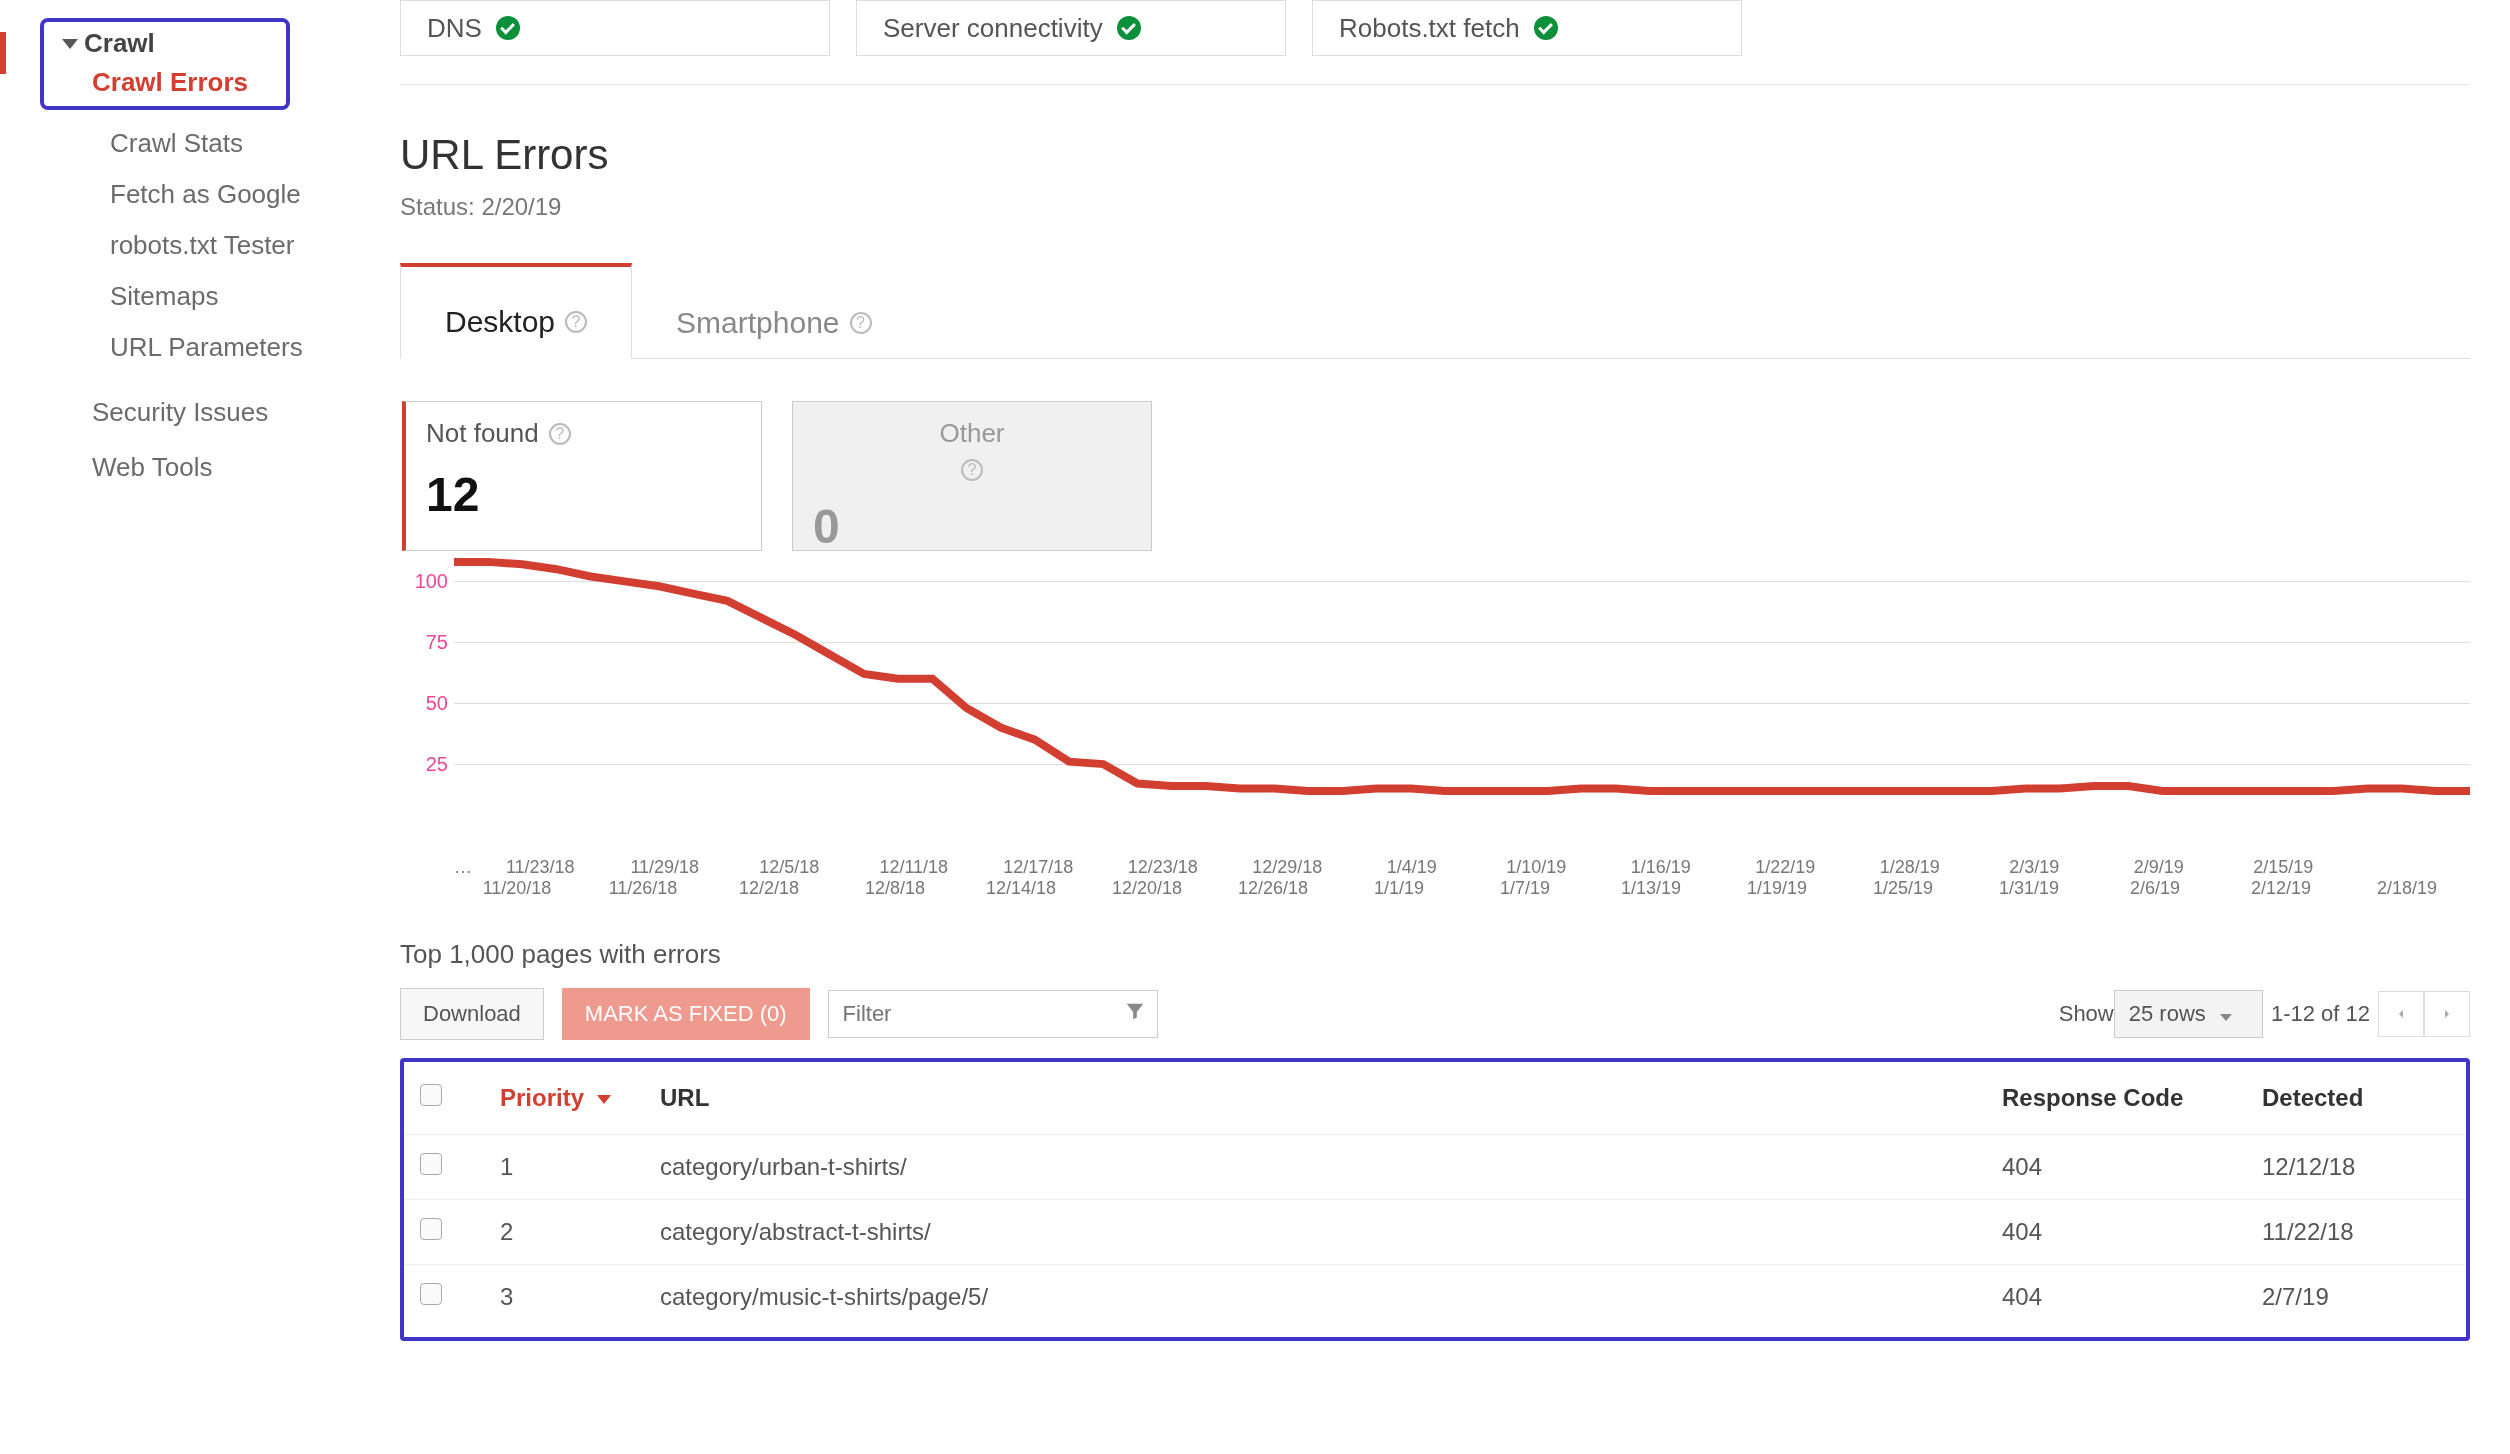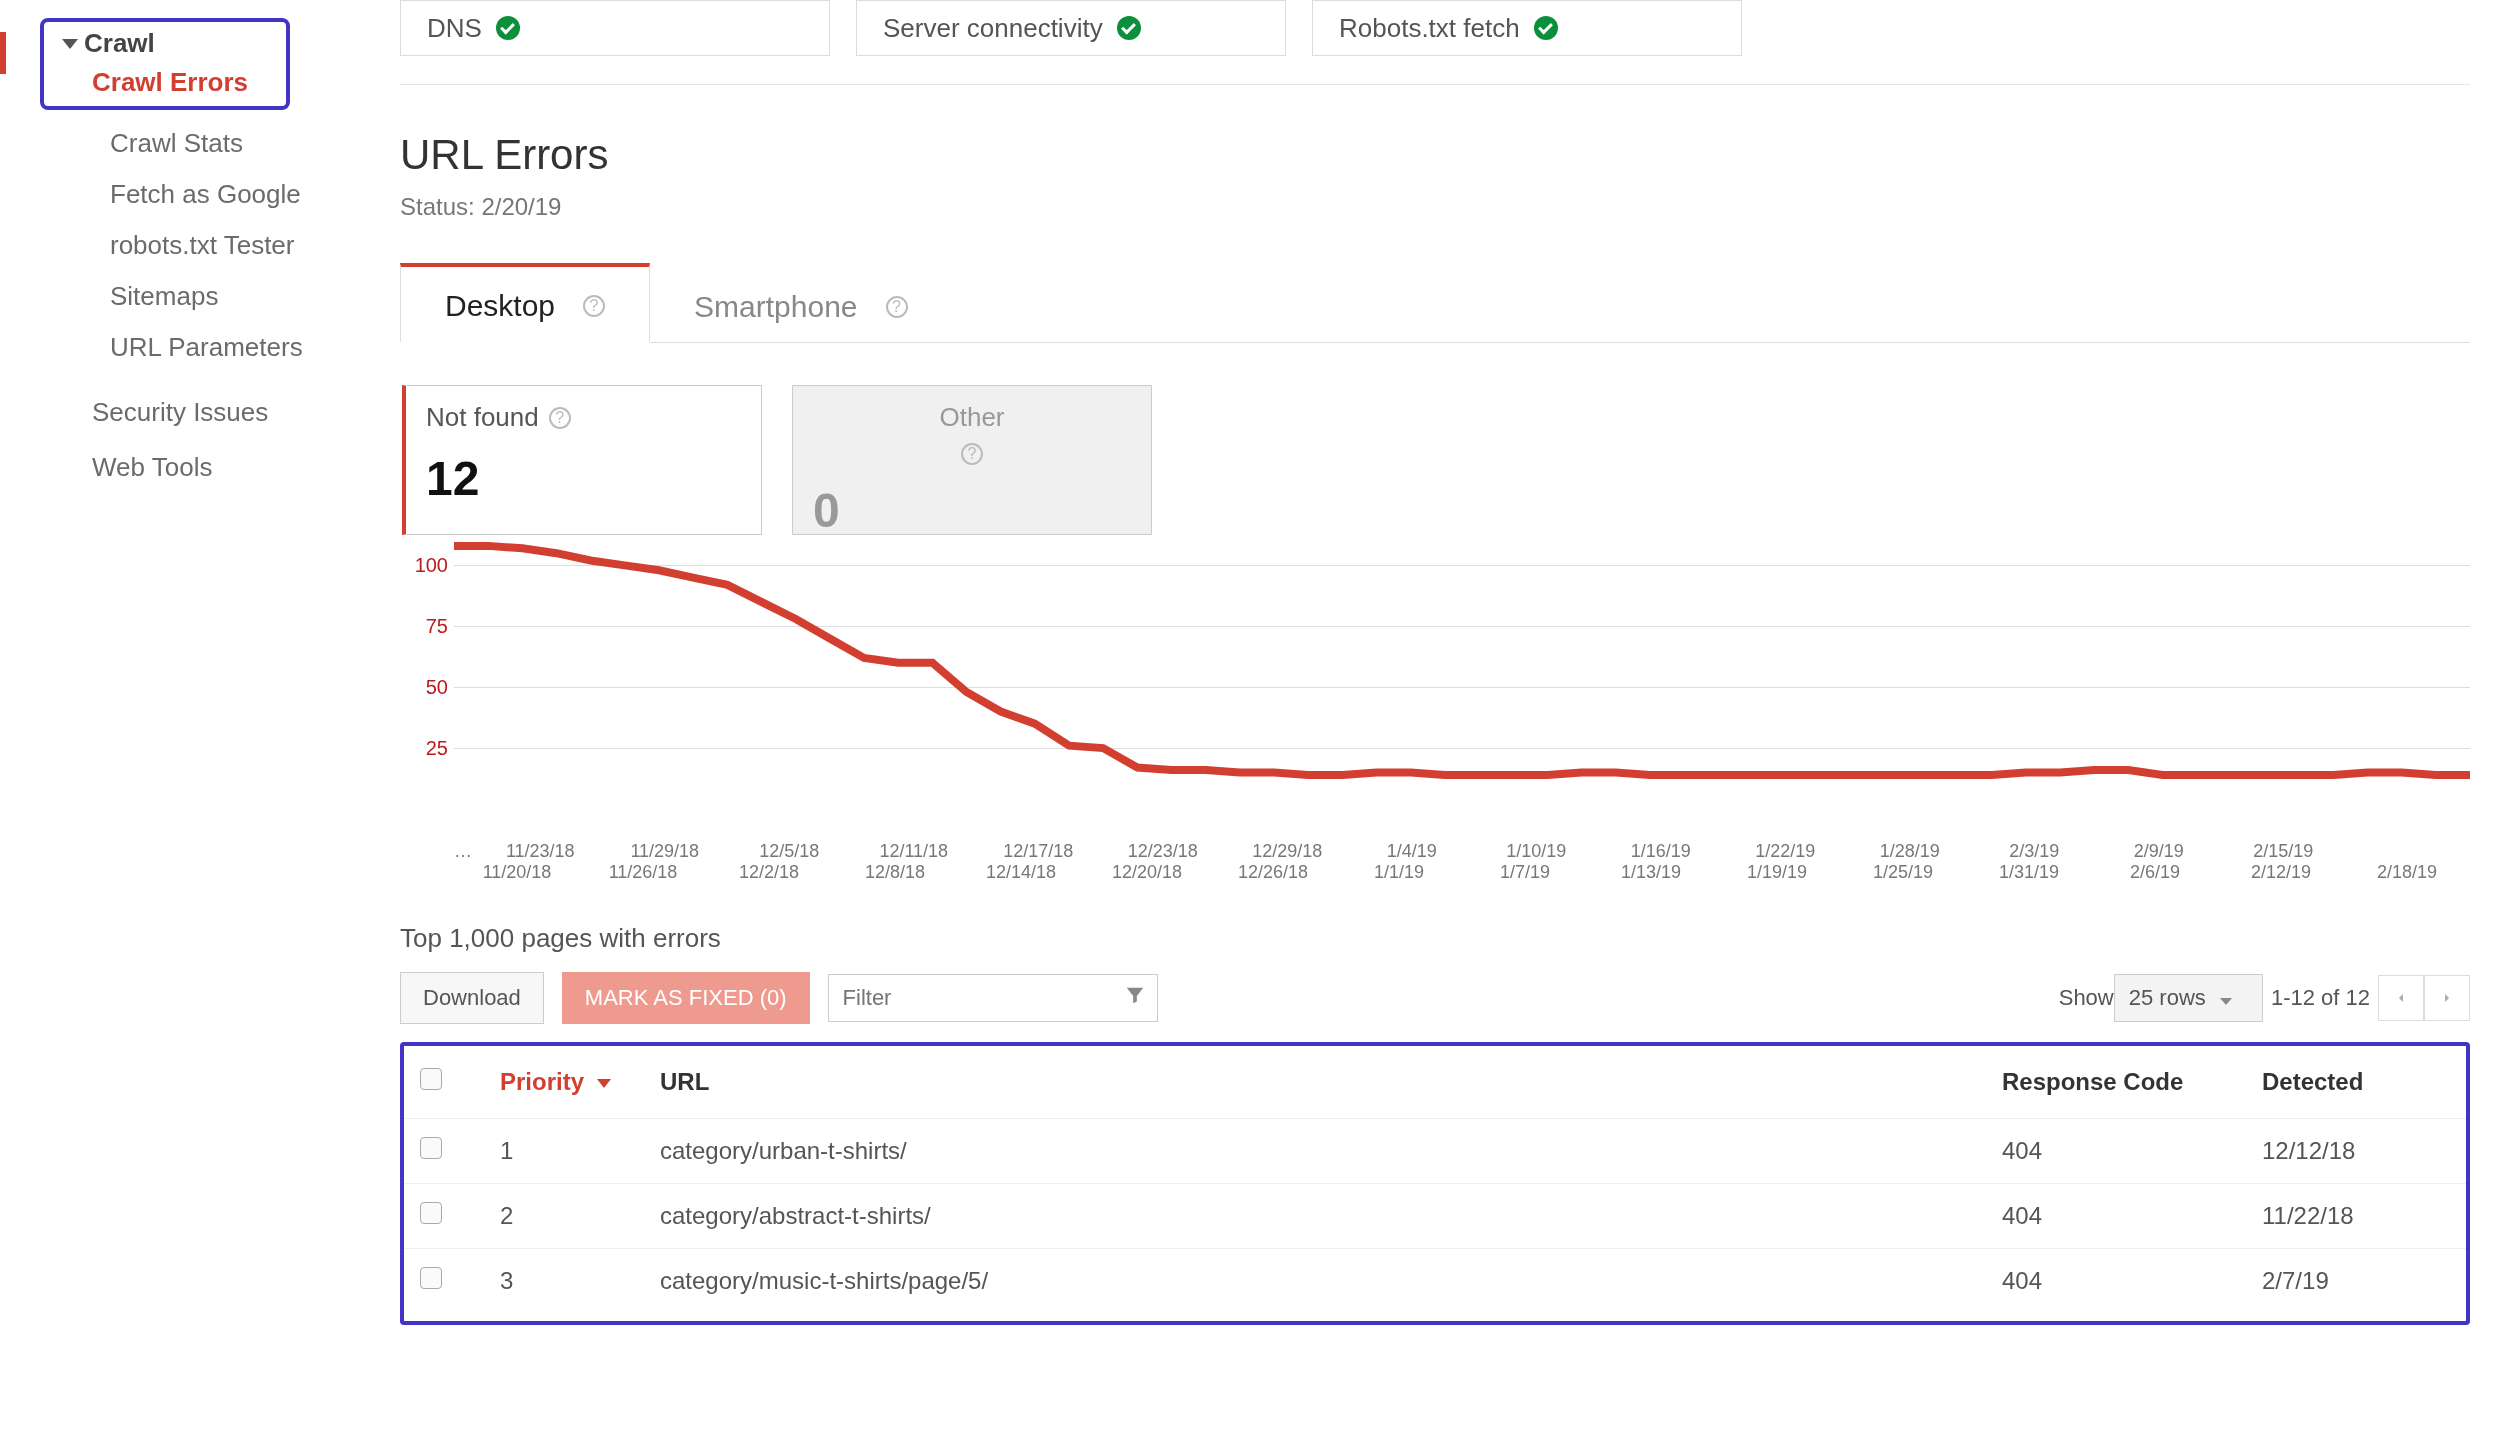--- a/index.html
+++ b/index.html
@@ -21,37 +21,37 @@
   .status-boxes { display:flex; gap:0; border-bottom:1px solid #e5e5e5; padding-bottom:28px;}
   .status-box { width: 430px; height: 56px; border:1px solid #ddd; display:flex; align-items:center; padding-left:26px; font-size:26px; color:#555; margin-right:26px; background:#fff;}
   .status-box:last-child { margin-right:0;}
   .check-icon { width:24px; height:24px; border-radius:50%; background:#0a8f3a; display:inline-flex; align-items:center; justify-content:center; margin-left:14px;}
   .check-icon::after { content:""; width:10px; height:5px; border-left:3px solid #fff; border-bottom:3px solid #fff; transform:rotate(-45deg); margin-top:-3px;}
 
   .section-title { font-size:42px; font-weight:400; color:#333; margin:46px 0 14px 0;}
   .status-text { font-size:24px; color:#777; margin-bottom:42px;}
 
   .device-tabs { display:flex; align-items:flex-end; border-bottom:1px solid #ddd;}
-  .device-tab { padding:22px 44px 18px 44px; font-size:30px; color:#888; display:flex; align-items:center; gap:28px; cursor:pointer;justify-content:flex-end;}
+  .device-tab { padding:38px 44px 18px 44px; font-size:30px; color:#888; display:flex; align-items:center; gap:10px; cursor:pointer;justify-content:flex-end;}
   .device-tab.active { background:#fff; border:1px solid #ddd; border-bottom:2px solid #fff; border-top:4px solid #d23f31; color:#222; margin-bottom:-1px;}
   .q-icon { width:22px; height:22px; border:2px solid #bbb; border-radius:50%; display:inline-flex; align-items:center; justify-content:center; font-size:16px; color:#bbb;}
 
   .error-tiles { display:flex; margin-top:42px; gap:30px; margin-left:2px;}
   .error-tile { width:360px; height:150px; border:1px solid #ccc; padding:16px 20px; cursor:pointer;}
   .error-tile .label { font-size:26px; color:#555; display:flex; align-items:center; gap:10px;}
   .error-tile .count { font-size:48px; font-weight:bold; margin-top:18px; color:#111;}
   .error-tile.inactive { background:#f0f0f0; }
   .error-tile.inactive .label, .error-tile.inactive .count { color:#999;flex-direction:column;}
   .error-tile.active { border-left:4px solid #d23f31; }
 
   
   .chart-wrap { margin-top:6px; }
   .chart { position:relative; height:300px; width:100%; }
   .y-axis { position:absolute; left:0; top:0; bottom:32px; width:54px; }
-  .y-tick { position:absolute; right:6px; font-size:20px; color:#b91c1c; transform:translateY(-50%);}
+  .y-tick { position:absolute; right:6px; font-size:20px; color:#ec4899; transform:translateY(-50%);}
   .grid { position:absolute; left:54px; right:0; top:0; bottom:32px;}
   .gridline { position:absolute; left:0; right:0; height:1px; background:#ddd;}
   svg.line-plot { position:absolute; left:54px; right:0; top:0; bottom:32px; width:calc(100% - 54px); height:calc(100% - 32px);}
   .x-axis { display:flex; margin-left:54px; }
   .x-axis-row { display:flex; width:100%; font-size:18px; color:#777;}
   .x-tick { flex:1; text-align:center;}
   .x-tick.ellipsis{ flex:0 0 24px; text-align:left; color:#777;}
 
   .top-pages-label { font-size:26px; color:#555; margin:40px 0 18px 0;}
 

